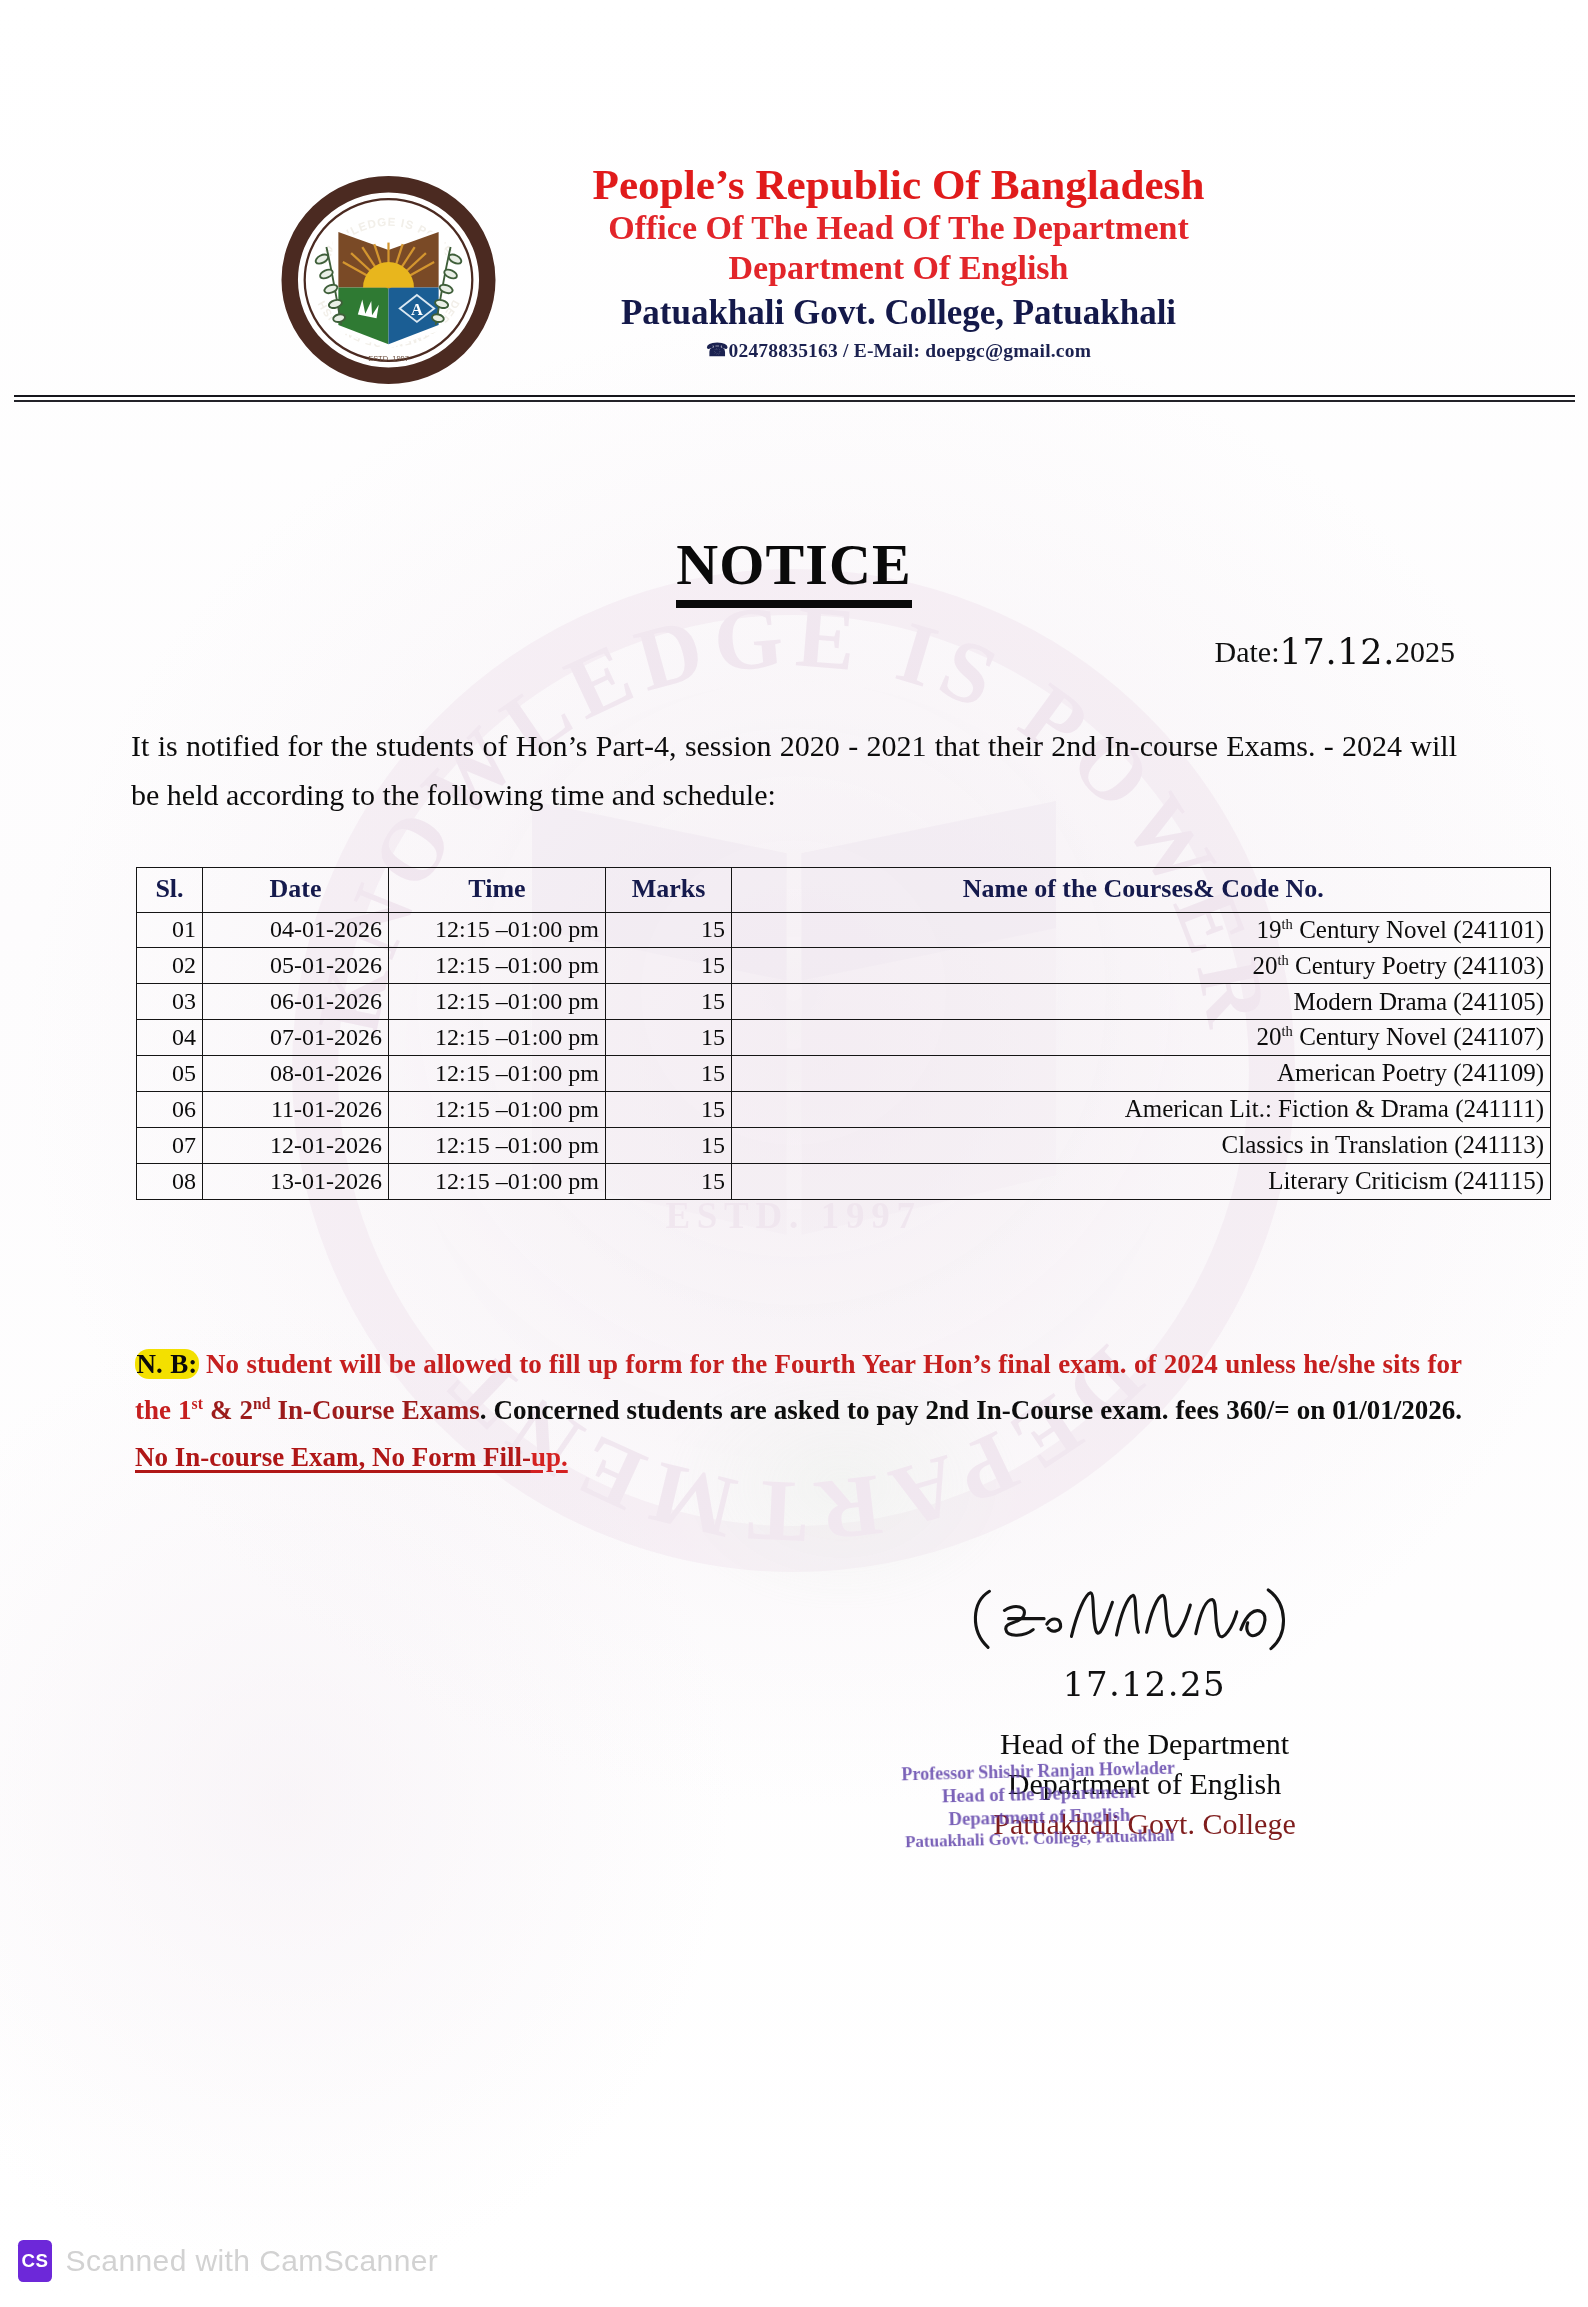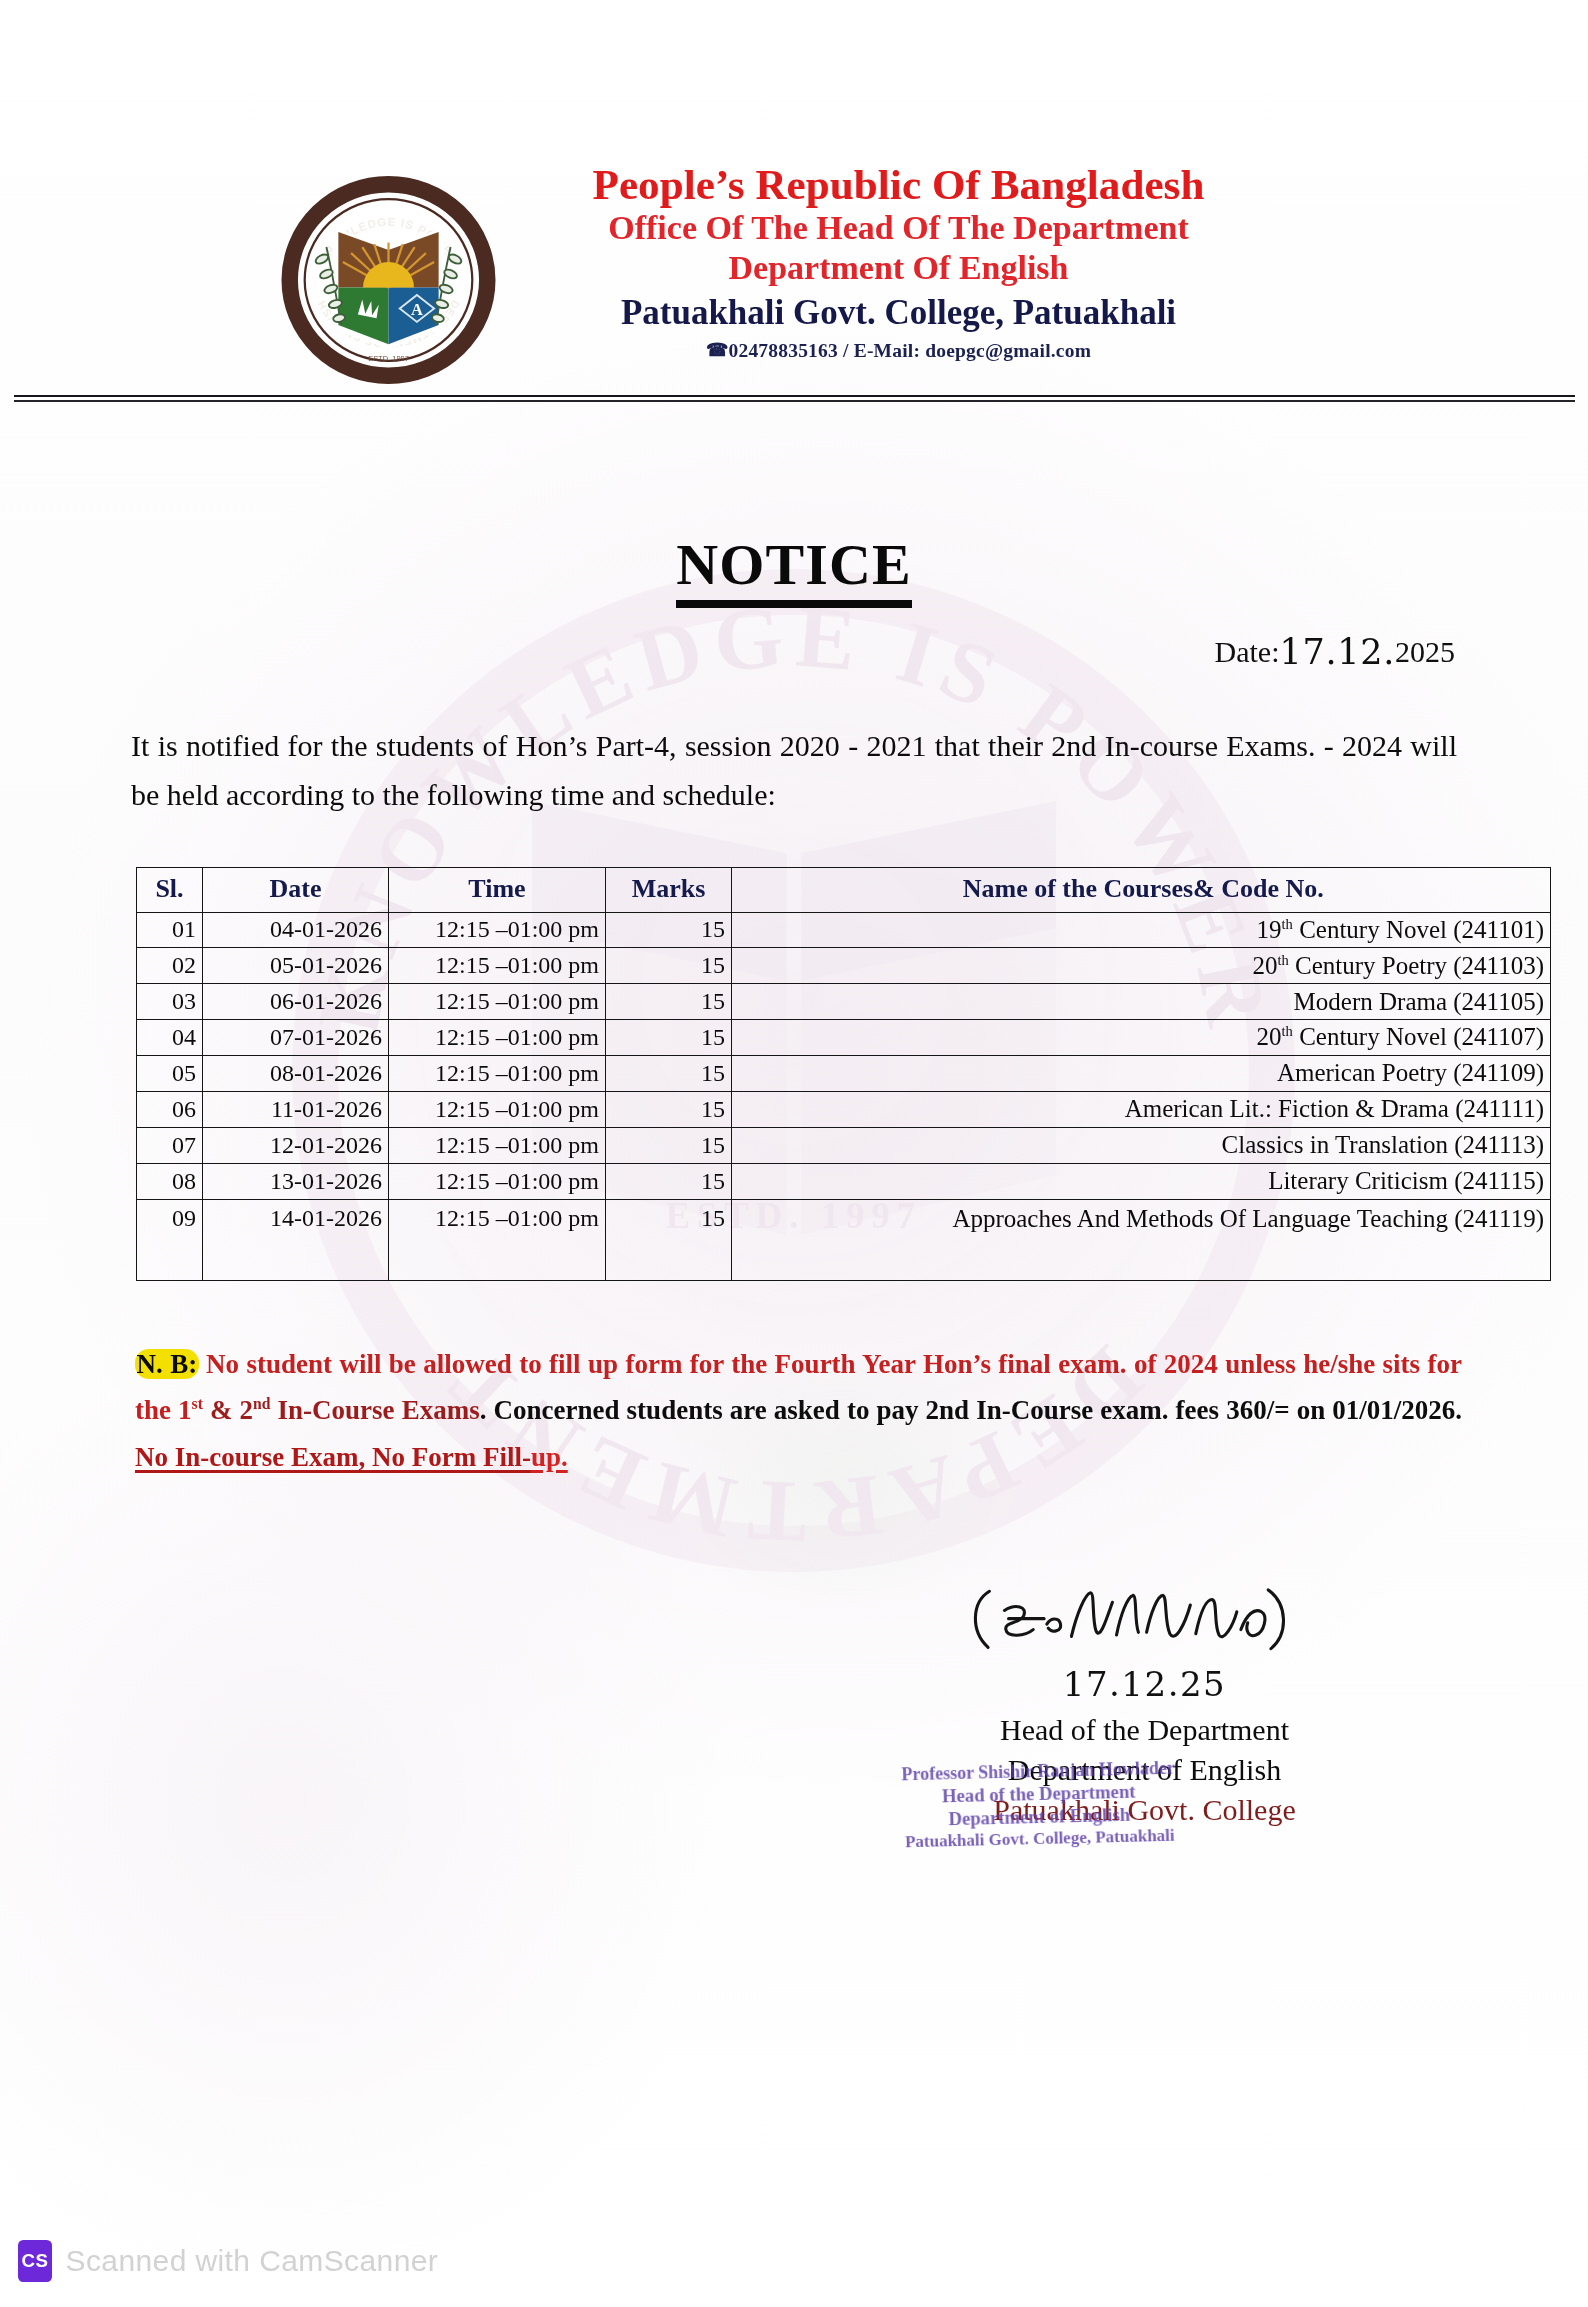--- a/index.html
+++ b/index.html
@@ -260,21 +260,21 @@
   .sig-mark {
     height: 82px;
     margin-bottom: 3px;
     position: relative;
   }
   .sig-date {
     font-family: "DejaVu Serif", serif;
     font-size: 34px;
     letter-spacing: 1.5px;
     color: #111;
-    margin-bottom: 6px;
+    margin-bottom: 20px;
   }
   .sig-name  { font-size: 30px; color:#0d0d0d; line-height: 1.34; }
   .sig-role  { font-size: 30px; color:#0d0d0d; line-height: 1.34; }
   .sig-dept  { font-size: 30px; color:#0d0d0d; line-height: 1.34; }
   .sig-coll  { font-size: 30px; color:#7f1d1d; line-height: 1.34; }
   .sig-city  { font-size: 30px; color:#0d0d0d; line-height: 1.34; }
 
   
   .stamp {
     position: absolute;
@@ -496,27 +496,20 @@
           <td class="col-marks">15</td>
           <td class="col-name"><span>Classics in Translation  (241113)</span></td>
         </tr>
         <tr>
           <td class="col-sl">08</td>
           <td class="col-date">13-01-2026</td>
           <td class="col-time">12:15 –01:00 pm</td>
           <td class="col-marks">15</td>
           <td class="col-name"><span>Literary Criticism  (241115)</span></td>
         </tr>
-        <tr>
-          <td class="col-sl tall">09</td>
-          <td class="col-date tall">14-01-2026</td>
-          <td class="col-time tall">12:15 –01:00 pm</td>
-          <td class="col-marks tall">15</td>
-          <td class="col-name tall"><span>Approaches And Methods Of Language Teaching (241119)</span></td>
-        </tr>
       </tbody>
   </table>
 
   <div class="nb">
     <span class="nb-tag">N. B:</span><span class="nb-red-bright"> No student will be allowed to fill up form for the Fourth Year Hon’s final exam. of 2024 unless he/she sits for the 1</span><sup class="nb-red-bright">st</sup><span class="nb-red"> &amp; 2</span><sup class="nb-red">nd</sup><span class="nb-red"> In-Course Exams</span><span>. Concerned students are asked to pay 2nd In-Course exam. fees 360/= on 01/01/2026.  </span><span class="nb-underline">No In-course Exam, No Form Fill-</span><span class="nb-underline nb-up">up.</span>
   </div>
 
   <div class="sig-block">
     <div class="sig-mark">
       <svg viewBox="0 0 520 120" width="389" height="82" style="position:absolute;left:88px;top:0">

